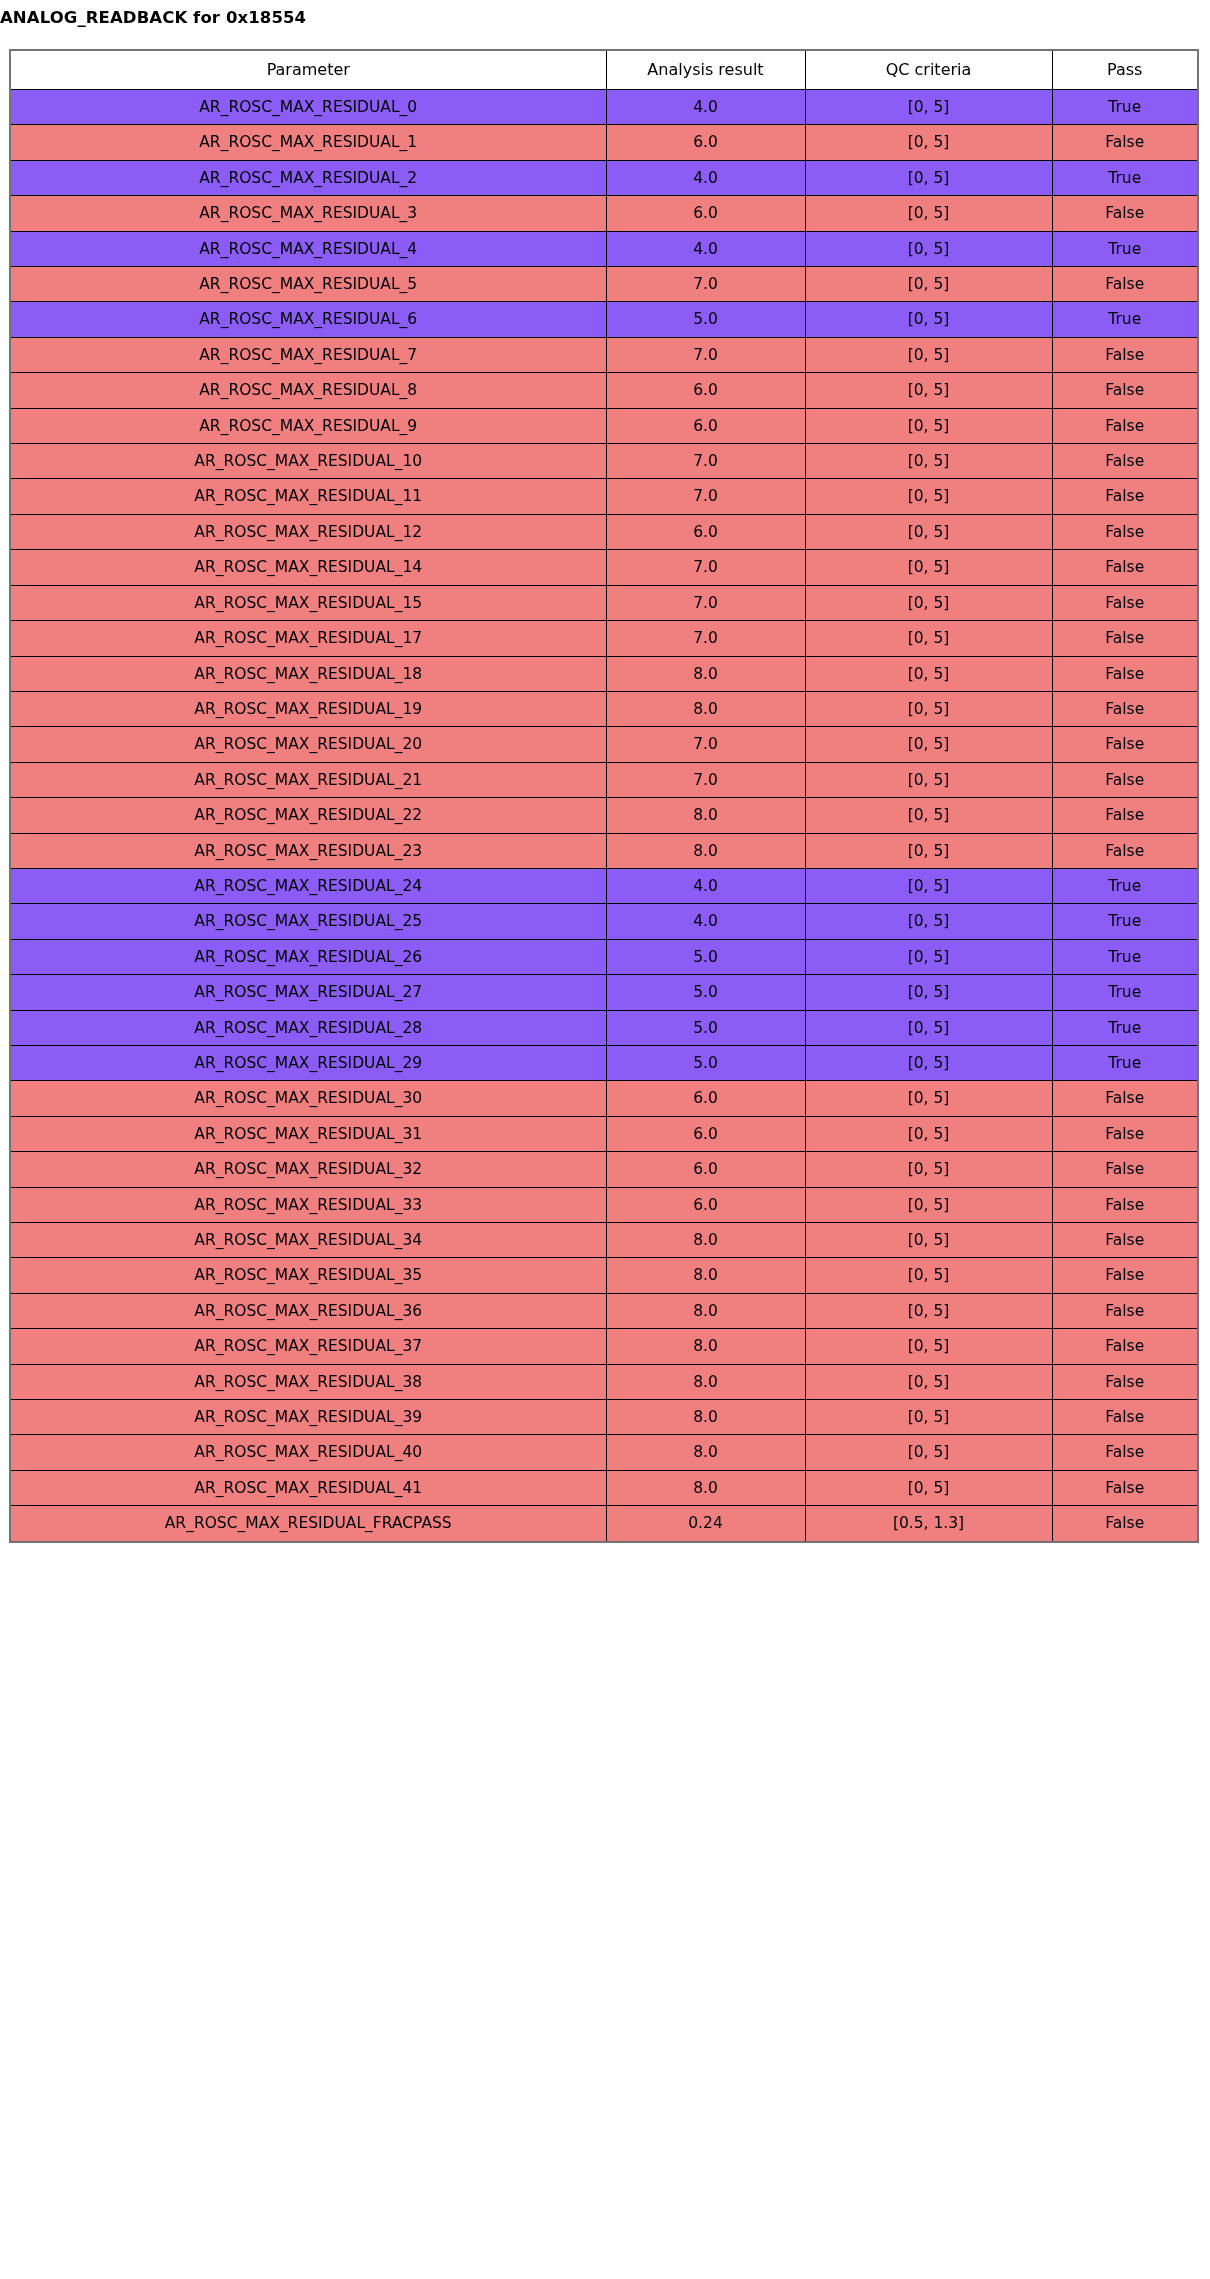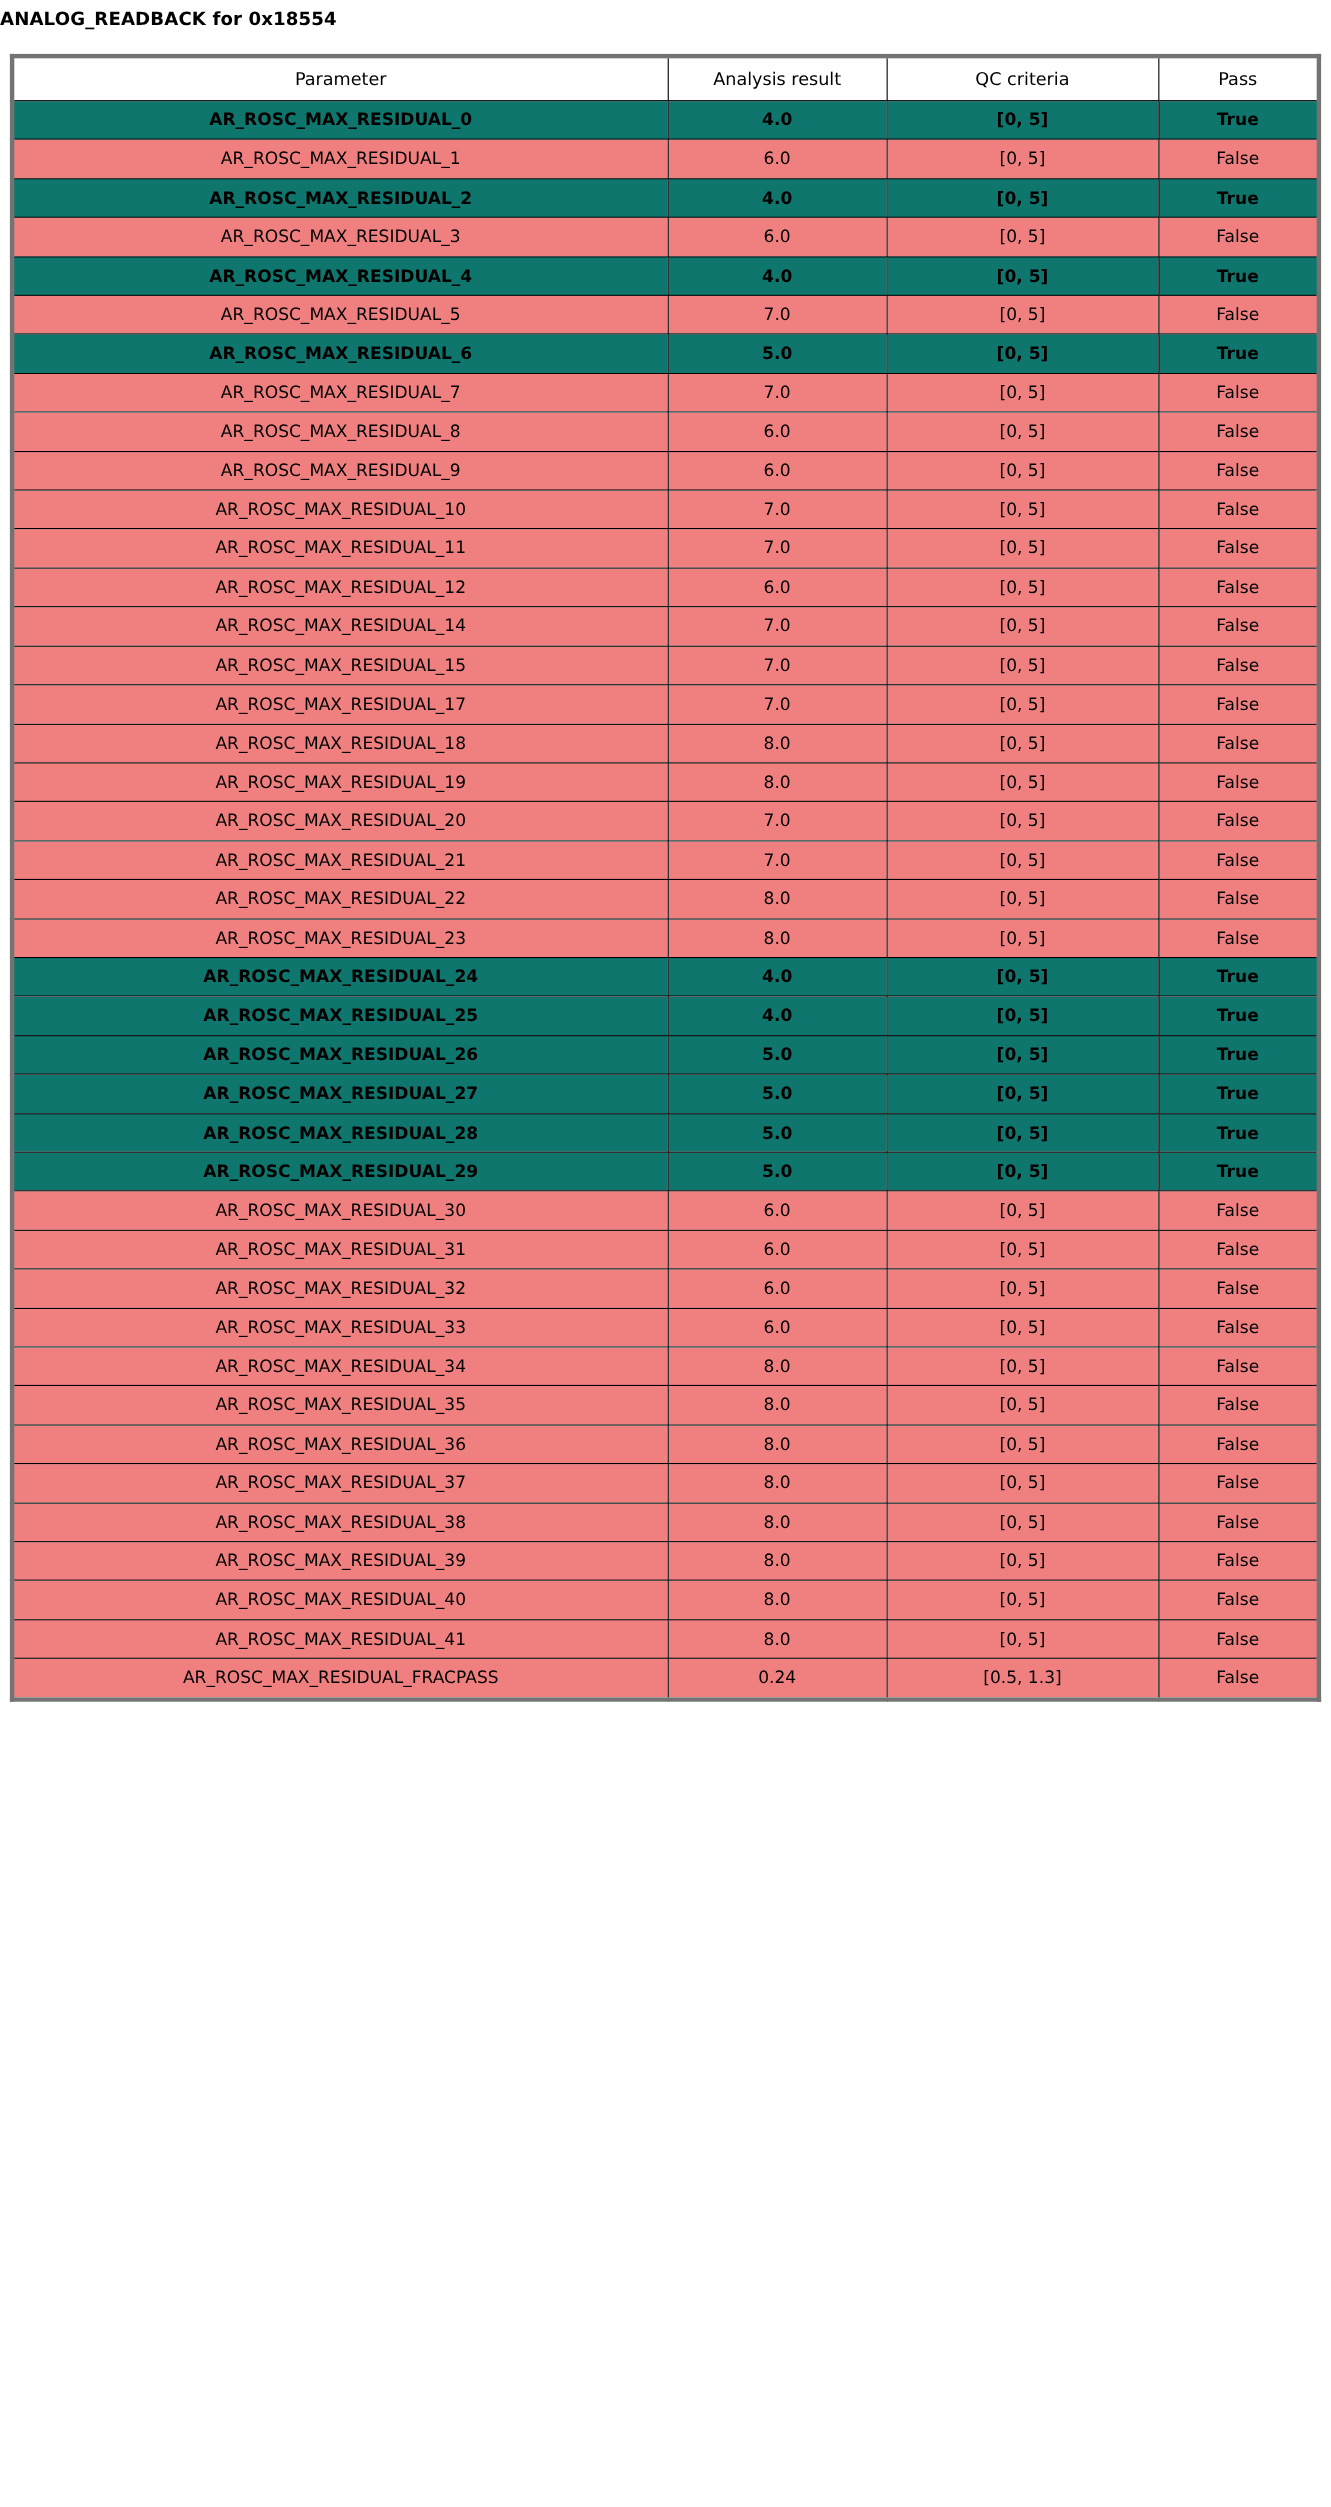--- a/index.html
+++ b/index.html
@@ -34,21 +34,21 @@
   .table-wrap {
     position: absolute;
     left: 9px;
     top: 49px;
     width: 1188px;
   }
   table.qc {
     border-collapse: collapse;
     table-layout: fixed;
     width: 1188px;
-    border: 4px solid #737373;
+    border: 2px solid #737373;
   }
   table.qc col.c-param  { width: 596px; }
   table.qc col.c-result { width: 199px; }
   table.qc col.c-crit   { width: 247px; }
   table.qc col.c-pass   { width: 146px; }
 
   table.qc th, table.qc td {
     border: 1.4px solid #000000;
     text-align: center;
     vertical-align: middle;
@@ -59,21 +59,21 @@
     line-height: 34.4px;
     white-space: nowrap;
     overflow: hidden;
   }
   table.qc thead th {
     background: #ffffff;
     height: 38px;
     line-height: 38px;
     font-size: 16px;
   }
-  tr.pass-true td  { background: #0f766e; font-weight: bold; }
+  tr.pass-true td  { background: #8b5cf6; }
   tr.pass-false td { background: #f08080; }
 </style>
 </head>
 <body>
 
 <div class="page">
 
   <div class="title">ANALOG_READBACK for 0x18554</div>
 
   <div class="table-wrap">

